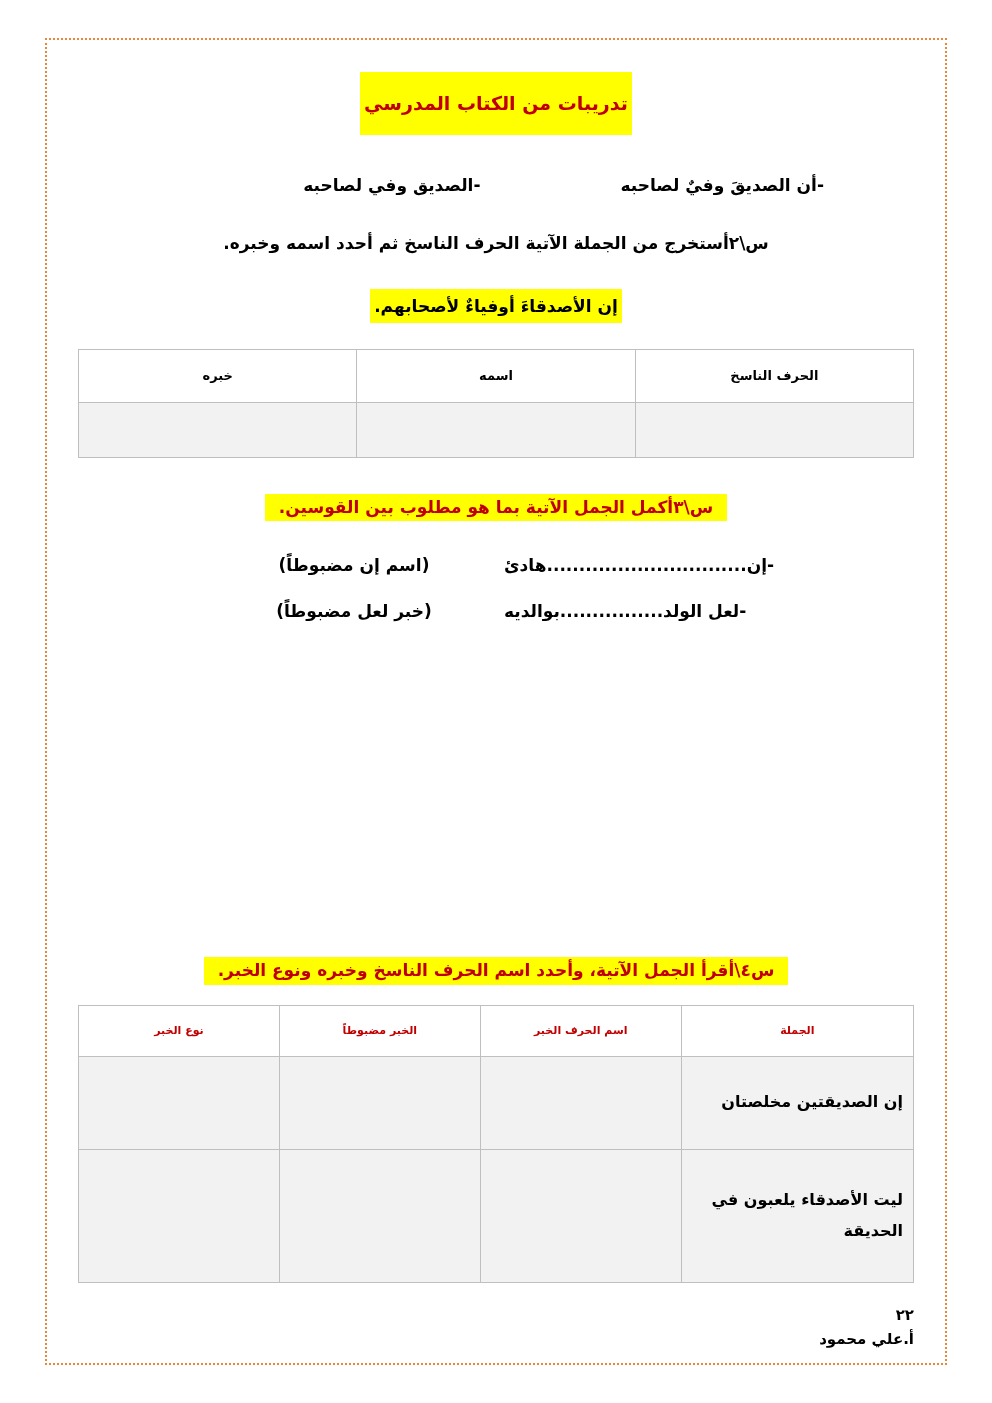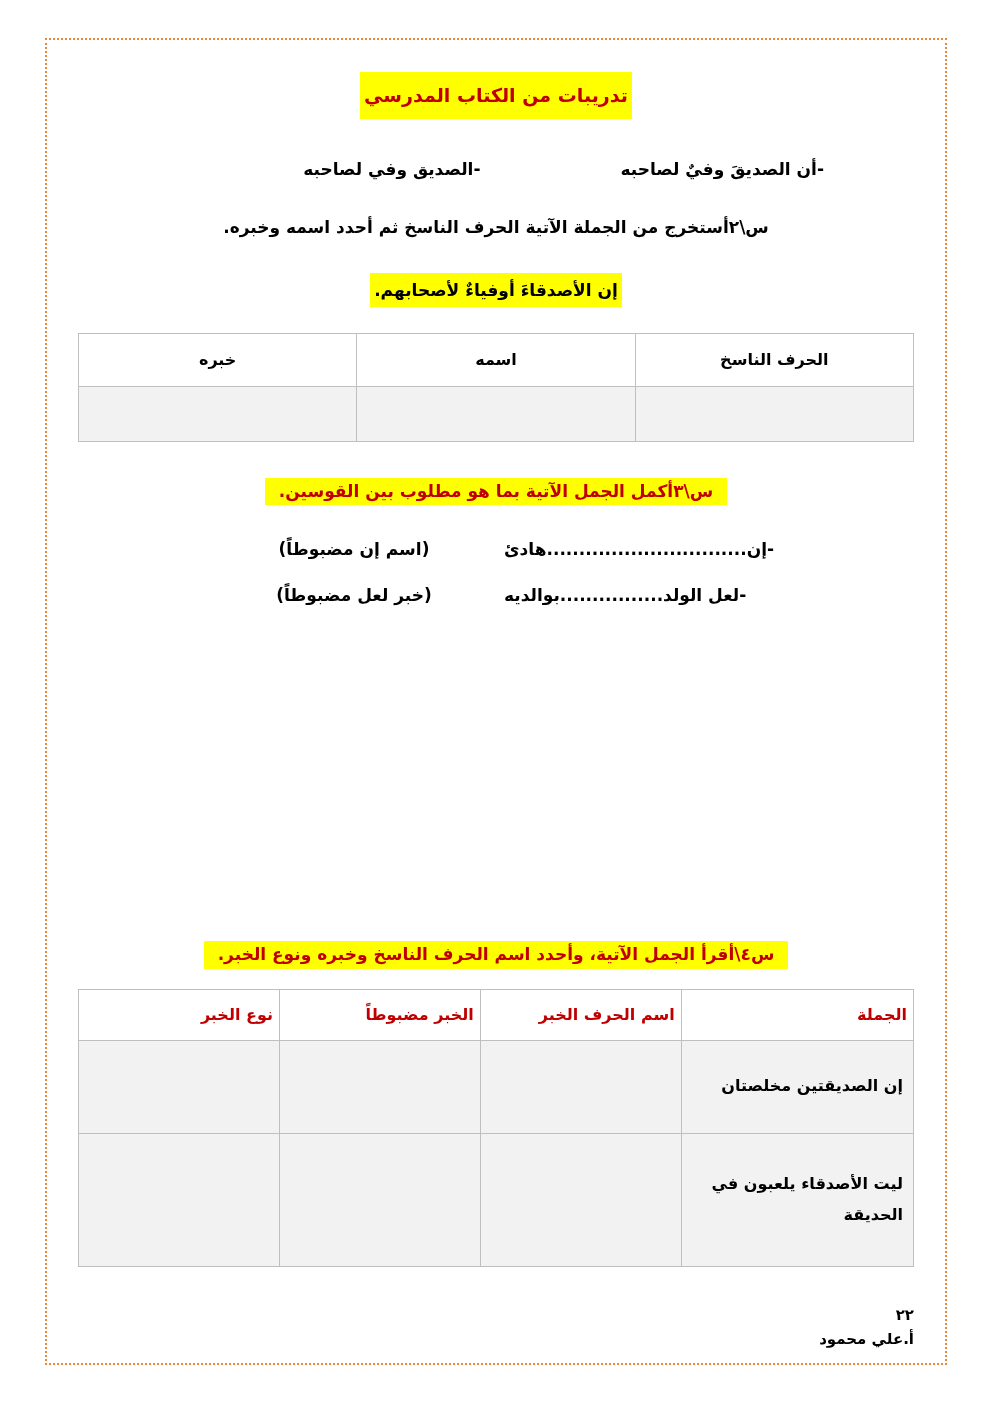--- a/index.html
+++ b/index.html
@@ -40,21 +40,21 @@
     text-align: center;
     margin-top: 14px;
   }
   .title {
     display: inline-block;
     background: #FFFF00;
     color: #C00000;
     font-weight: bold;
     font-size: 19px;
     line-height: 1.5;
-    padding: 9px 4px;
+    padding: 17px 4px;
   }
   .q-red {
     color: #C00000;
     font-weight: bold;
     font-size: 18px;
     text-align: center;
     margin-top: 34px;
   }
   .q-hl-wrap {
     text-align: center;
@@ -100,21 +100,21 @@
     width: 100%;
     border-collapse: collapse;
     margin-top: 26px;
     table-layout: fixed;
   }
   table.grid th, table.grid td {
     border: 1px solid #BFBFBF;
     height: 44px;
     text-align: center;
     vertical-align: middle;
-    font-size: 16px;
+    font-size: 13px;
     font-weight: bold;
     padding: 4px 4px;
   }
   table.grid tr.body-row td {
     background: #F2F2F2;
     height: 46px;
   }
   .fill-rows {
     margin-top: 34px;
   }
@@ -139,23 +139,23 @@
   }
   table.grid2 {
     width: 100%;
     border-collapse: collapse;
     margin-top: 20px;
     table-layout: fixed;
   }
   table.grid2 th {
     border: 1px solid #BFBFBF;
     height: 42px;
-    text-align: right;
+    text-align: center;
     vertical-align: middle;
-    font-size: 16px;
+    font-size: 11px;
     font-weight: bold;
     color: #C00000;
     padding: 4px 6px;
   }
   table.grid2 td {
     border: 1px solid #BFBFBF;
     font-size: 16px;
     font-weight: bold;
     padding: 24px 10px;
     vertical-align: middle;

